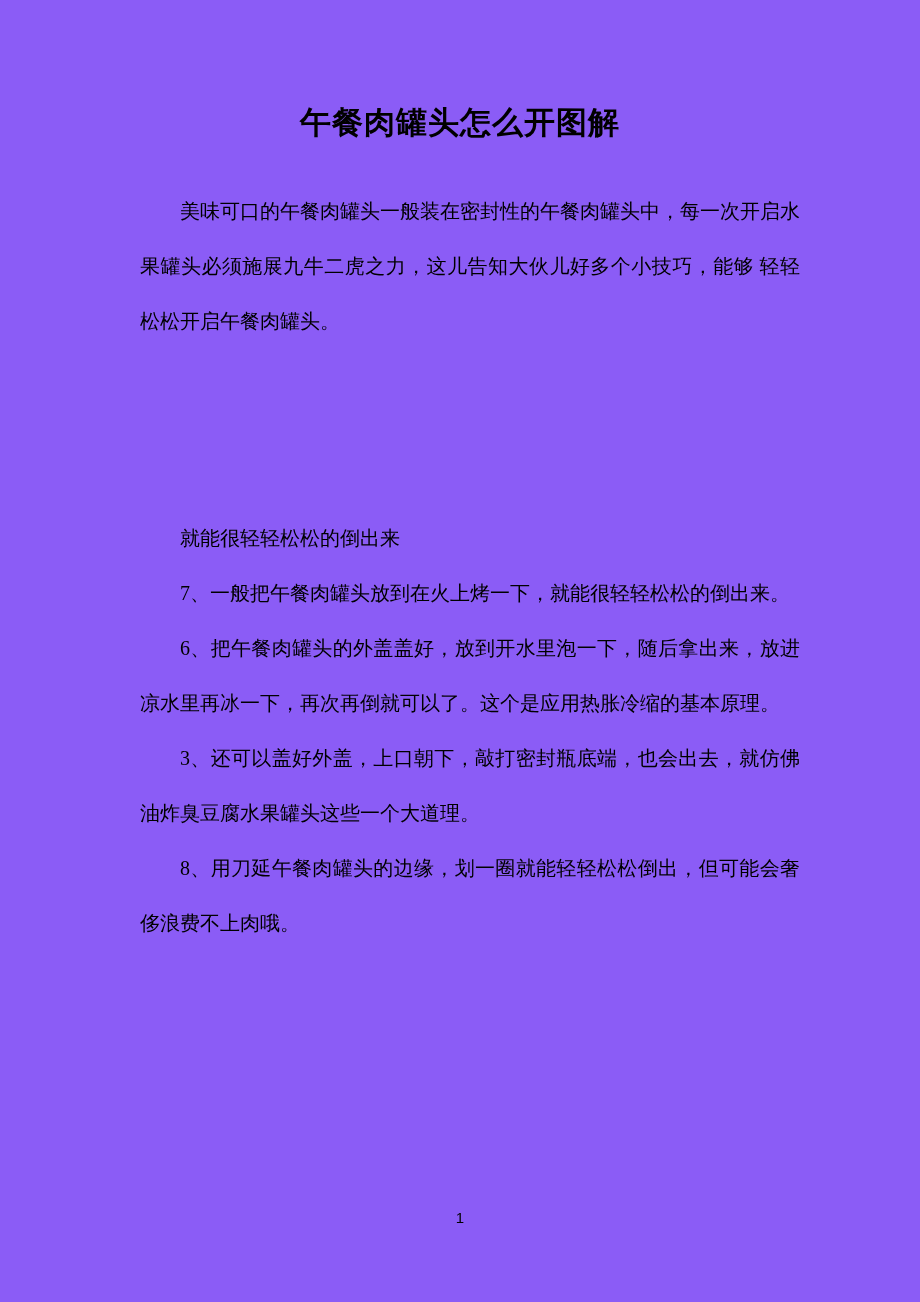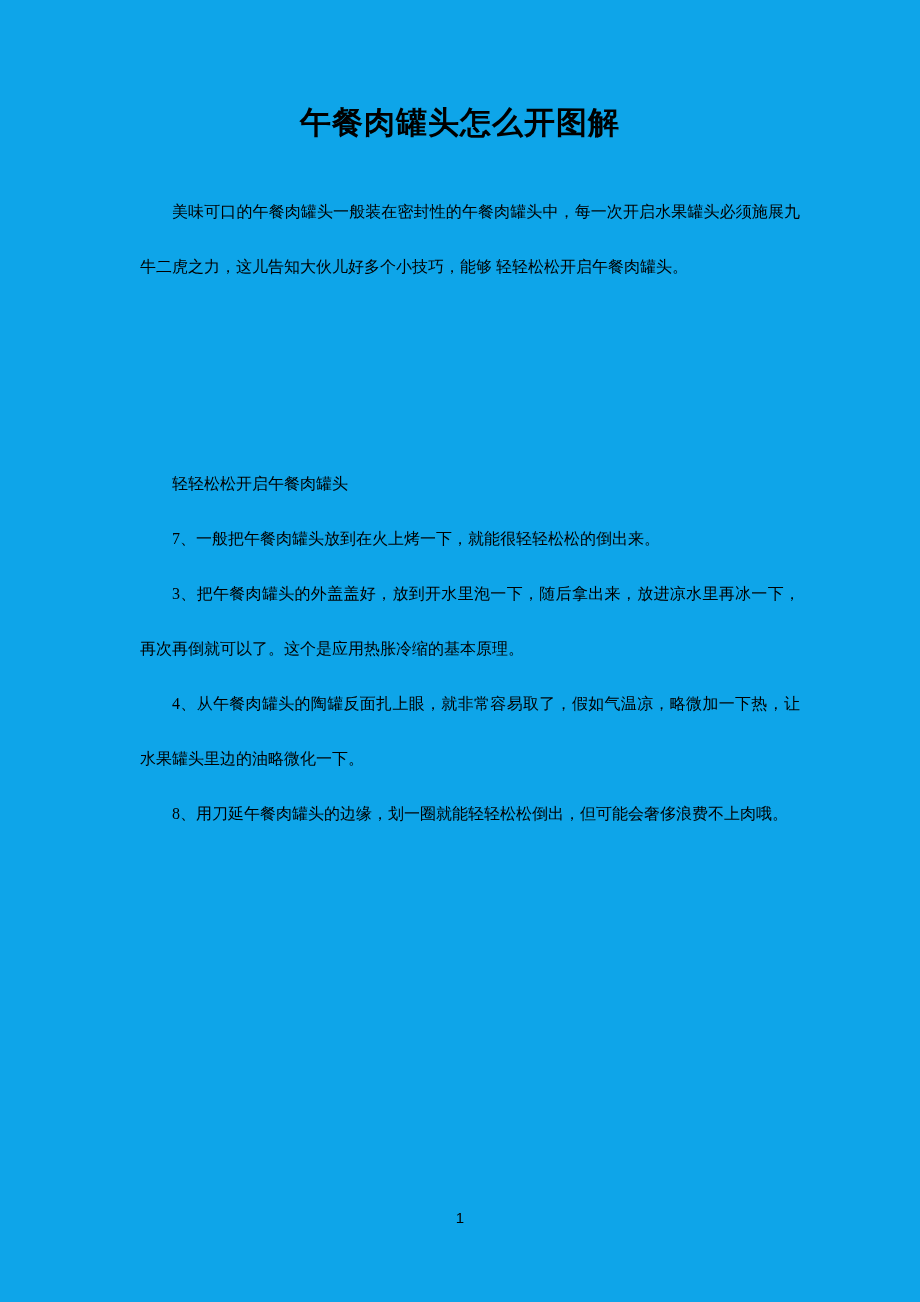--- a/index.html
+++ b/index.html
@@ -4,37 +4,37 @@
 <style>
   html, body {
     margin: 0;
     padding: 0;
     background: #ffffff;
   }
   .page {
     position: relative;
     width: 920px;
     height: 1302px;
-    background: #0ea5e9;
+    background: #8b5cf6;
     color: #000000;
     font-family: "Liberation Serif", "DejaVu Serif", serif;
     overflow: hidden;
     box-sizing: border-box;
   }
   .doc-title {
     padding-top: 102px;
     text-align: center;
     font-size: 31px;
     font-weight: bold;
     line-height: 42px;
     letter-spacing: 1px;
   }
   .content {
     margin: 40px 120px 0 140px;
-    font-size: 16px;
+    font-size: 20px;
     line-height: 55px;
     text-align: justify;
   }
   .content p {
     margin: 0;
     text-indent: 2em;
     word-break: break-all;
   }
   .image-placeholder {
     height: 162px;
@@ -56,28 +56,28 @@
 <div class="page">
 
   <div class="doc-title">午餐肉罐头怎么开图解</div>
 
   <div class="content">
 
     <p>美味可口的午餐肉罐头一般装在密封性的午餐肉罐头中，每一次开启水果罐头必须施展九牛二虎之力，这儿告知大伙儿好多个小技巧，能够 轻轻松松开启午餐肉罐头。</p>
 
     <div class="image-placeholder"></div>
 
-    <p>轻轻松松开启午餐肉罐头</p>
+    <p>就能很轻轻松松的倒出来</p>
 
     <p>7、一般把午餐肉罐头放到在火上烤一下，就能很轻轻松松的倒出来。</p>
 
-    <p>3、把午餐肉罐头的外盖盖好，放到开水里泡一下，随后拿出来，放进凉水里再冰一下，再次再倒就可以了。这个是应用热胀冷缩的基本原理。</p>
+    <p>6、把午餐肉罐头的外盖盖好，放到开水里泡一下，随后拿出来，放进凉水里再冰一下，再次再倒就可以了。这个是应用热胀冷缩的基本原理。</p>
 
+    <p>3、还可以盖好外盖，上口朝下，敲打密封瓶底端，也会出去，就仿佛油炸臭豆腐水果罐头这些一个大道理。</p>
 
-    <p>4、从午餐肉罐头的陶罐反面扎上眼，就非常容易取了，假如气温凉，略微加一下热，让水果罐头里边的油略微化一下。</p>
 
     <p>8、用刀延午餐肉罐头的边缘，划一圈就能轻轻松松倒出，但可能会奢侈浪费不上肉哦。</p>
 
   </div>
 
   <div class="page-number">1</div>
 
 </div>
 
 </body></html>

